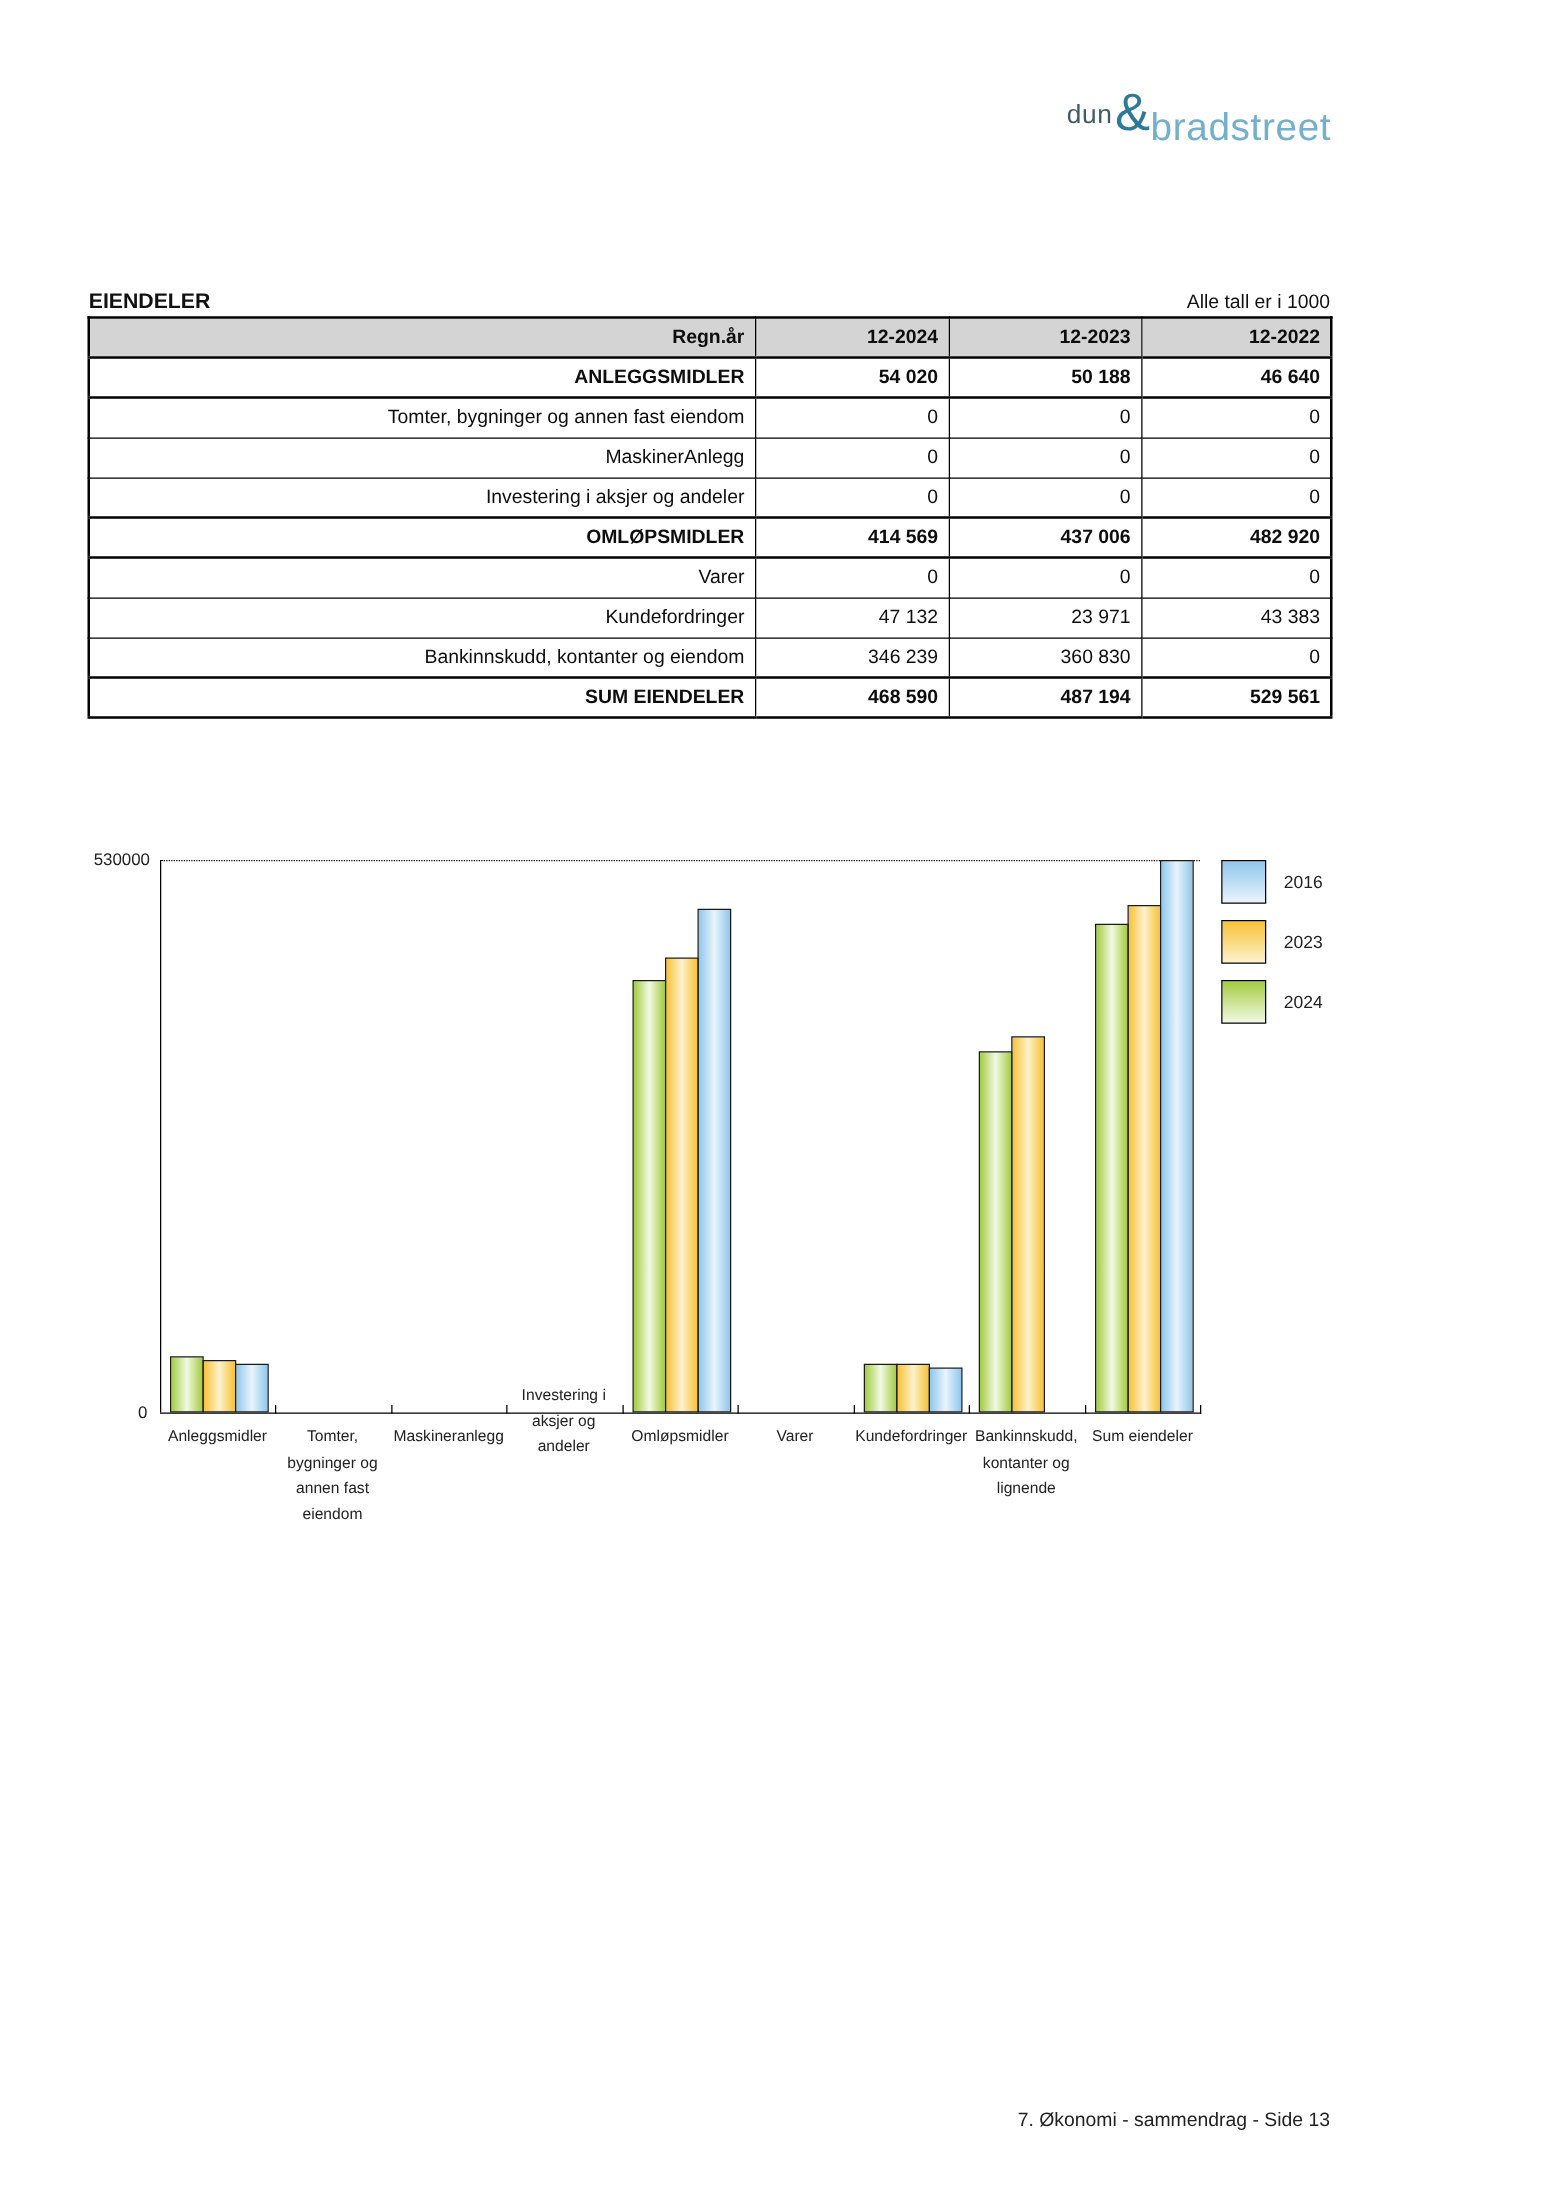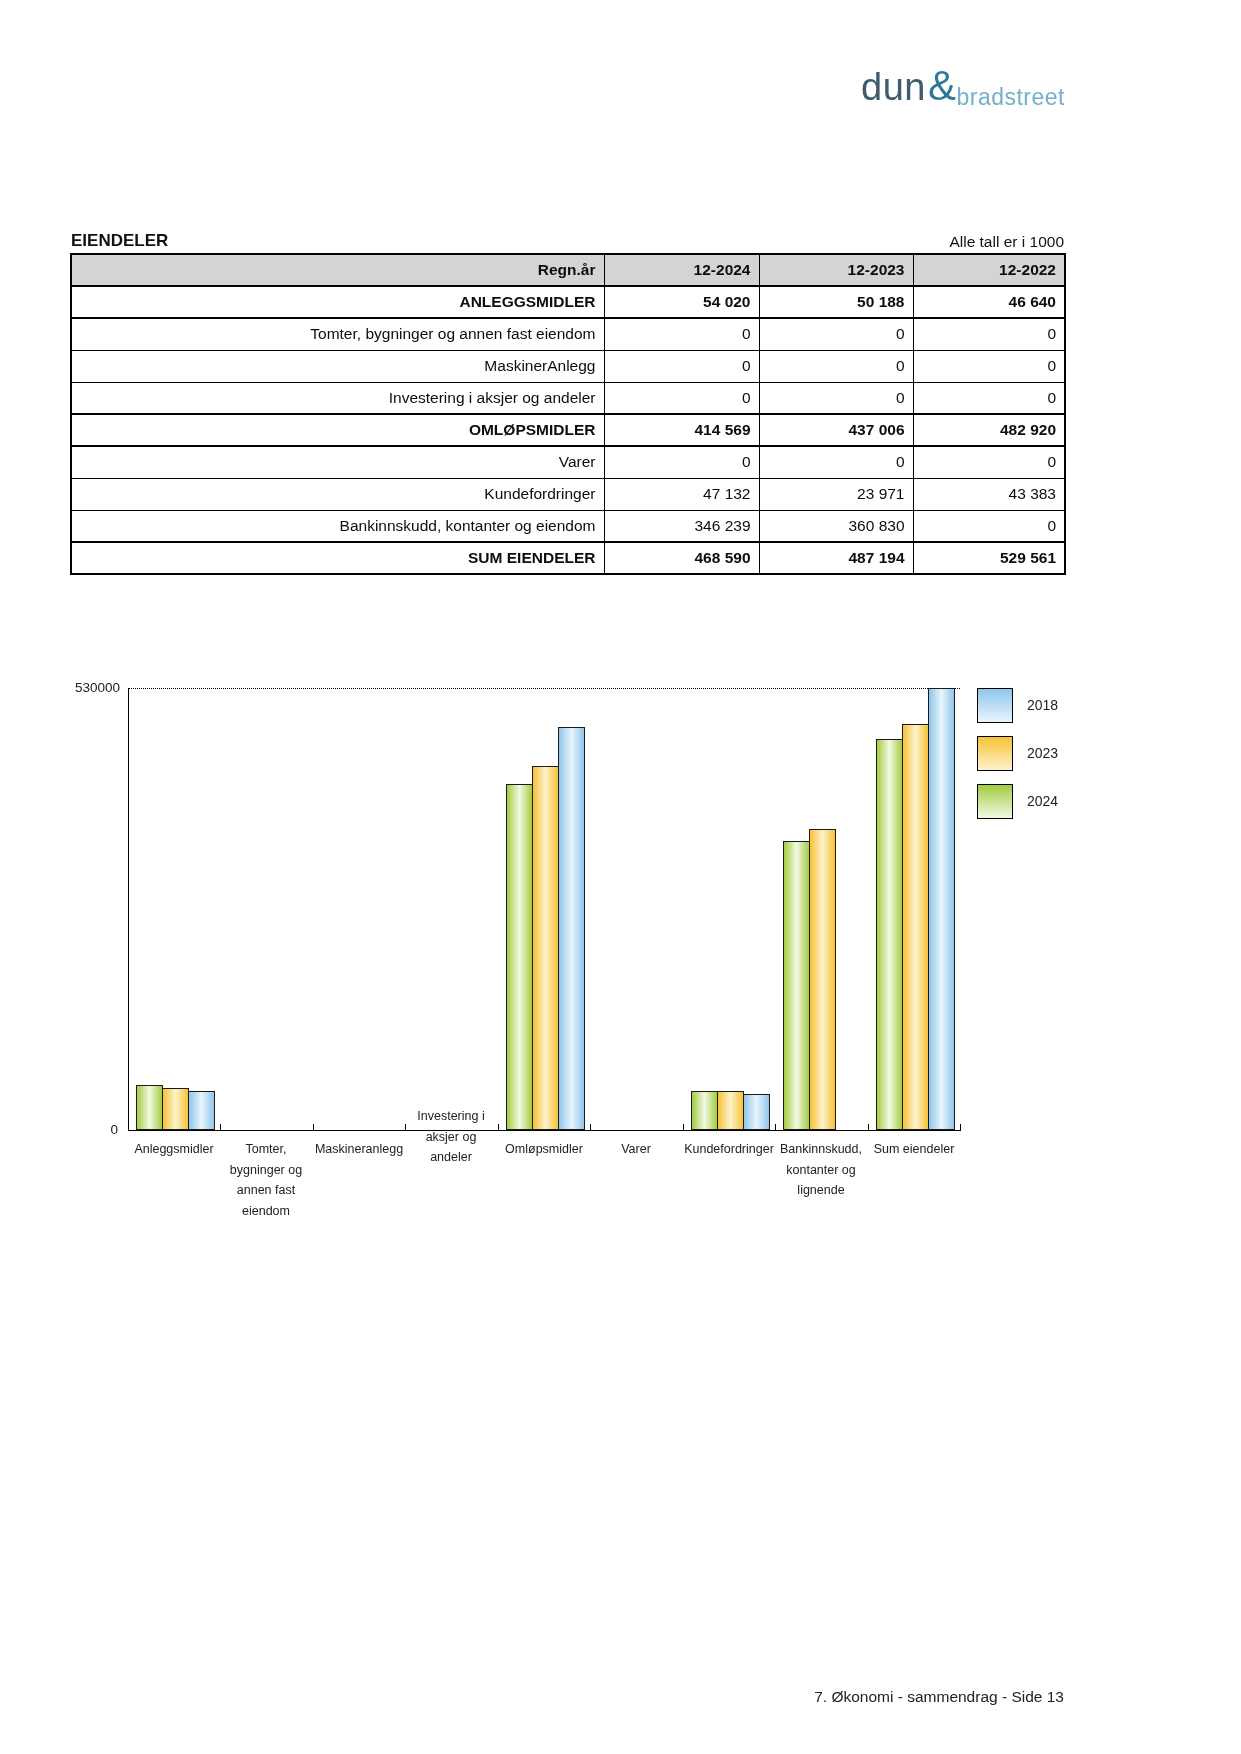--- a/index.html
+++ b/index.html
@@ -6,23 +6,23 @@
   html,body { background:#ffffff; }
   body {
     width:1241px; height:1754px; position:relative;
     font-family:"Liberation Sans", sans-serif; color:#1a1a1a;
     overflow:hidden;
   }
   .page { position:absolute; inset:0; }
 
   
   .logo { position:absolute; top:64px; right:176px; display:flex; align-items:center; letter-spacing:0.5px; }
-  .logo .dun  { font-size:38px; }
+  .logo .dun  { font-size:21px; }
   .logo .amp  { font-size:42px; line-height:30px; margin:0 0 4px 2px; }
-  .logo .brad { font-size:23px;margin-top:20px; }
+  .logo .brad { font-size:31px;margin-top:20px; }
 
   
   .doc-title { position:absolute; left:71px; top:231px; font-size:17px; font-weight:bold; color:#111; }
   .doc-note  { position:absolute; right:177px; top:233px; font-size:15.5px; color:#111; }
 
   
   table.assets {
     position:absolute; left:70px; top:253px; width:994px;
     border-collapse:collapse; table-layout:fixed;
     font-size:15.5px; color:#0d0d0d;
@@ -190,21 +190,21 @@
       </div>
       <div class="cat-label" style="left: 750px; top: 1139px; width: 142px;">
         <div>Bankinnskudd,</div>
         <div>kontanter og</div>
         <div>lignende</div>
       </div>
       <div class="cat-label" style="left: 843px; top: 1139px; width: 142px;">
         <div>Sum eiendeler</div>
       </div>
       <div style="left: 977px; top: 688px; width: 36px; height: 35px; border: 1px solid rgb(0, 0, 0); background: linear-gradient(rgb(143, 199, 236), rgb(233, 244, 252));"></div>
-      <div class="legend-label" style="left: 1027px; top: 697px;">2018</div>
+      <div class="legend-label" style="left: 1027px; top: 697px;">2016</div>
       <div style="left: 977px; top: 736px; width: 36px; height: 35px; border: 1px solid rgb(0, 0, 0); background: linear-gradient(rgb(247, 194, 53), rgb(253, 242, 204));"></div>
       <div class="legend-label" style="left: 1027px; top: 745px;">2023</div>
       <div style="left: 977px; top: 784px; width: 36px; height: 35px; border: 1px solid rgb(0, 0, 0); background: linear-gradient(rgb(163, 204, 63), rgb(242, 249, 228));"></div>
       <div class="legend-label" style="left: 1027px; top: 793px;">2024</div>
     </div>
 
   <div class="footer">7. Økonomi - sammendrag - Side 13</div>
 
 </div>
 

